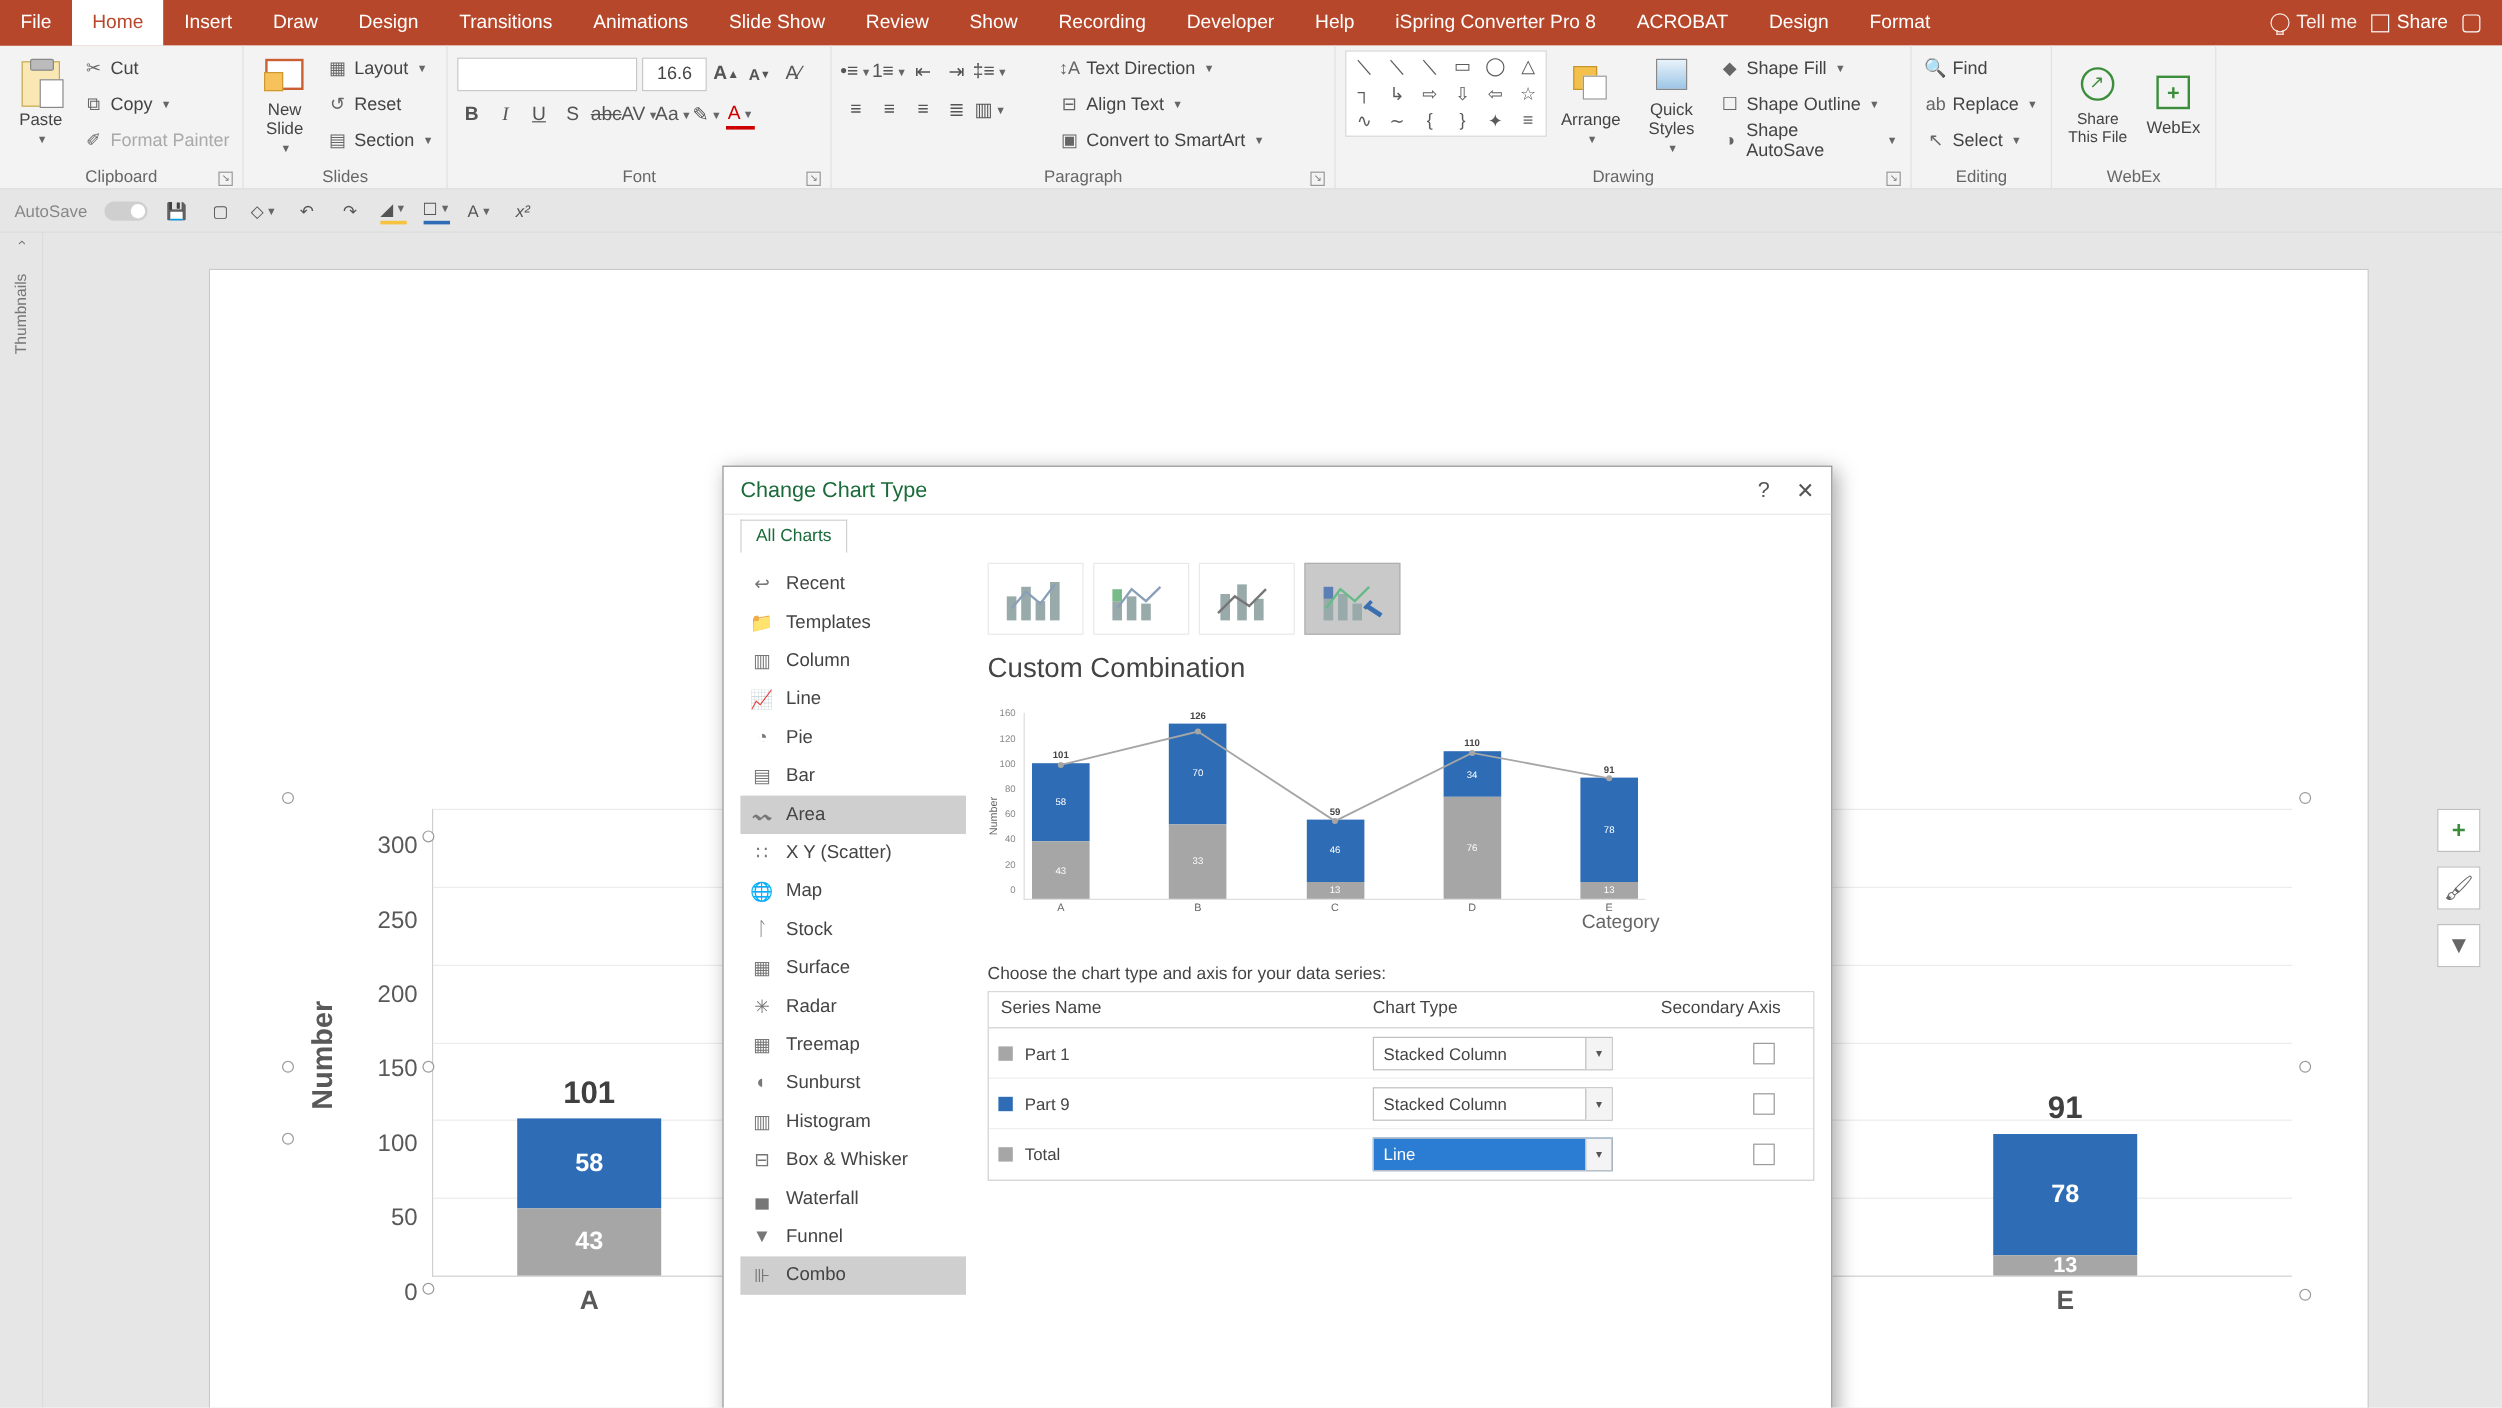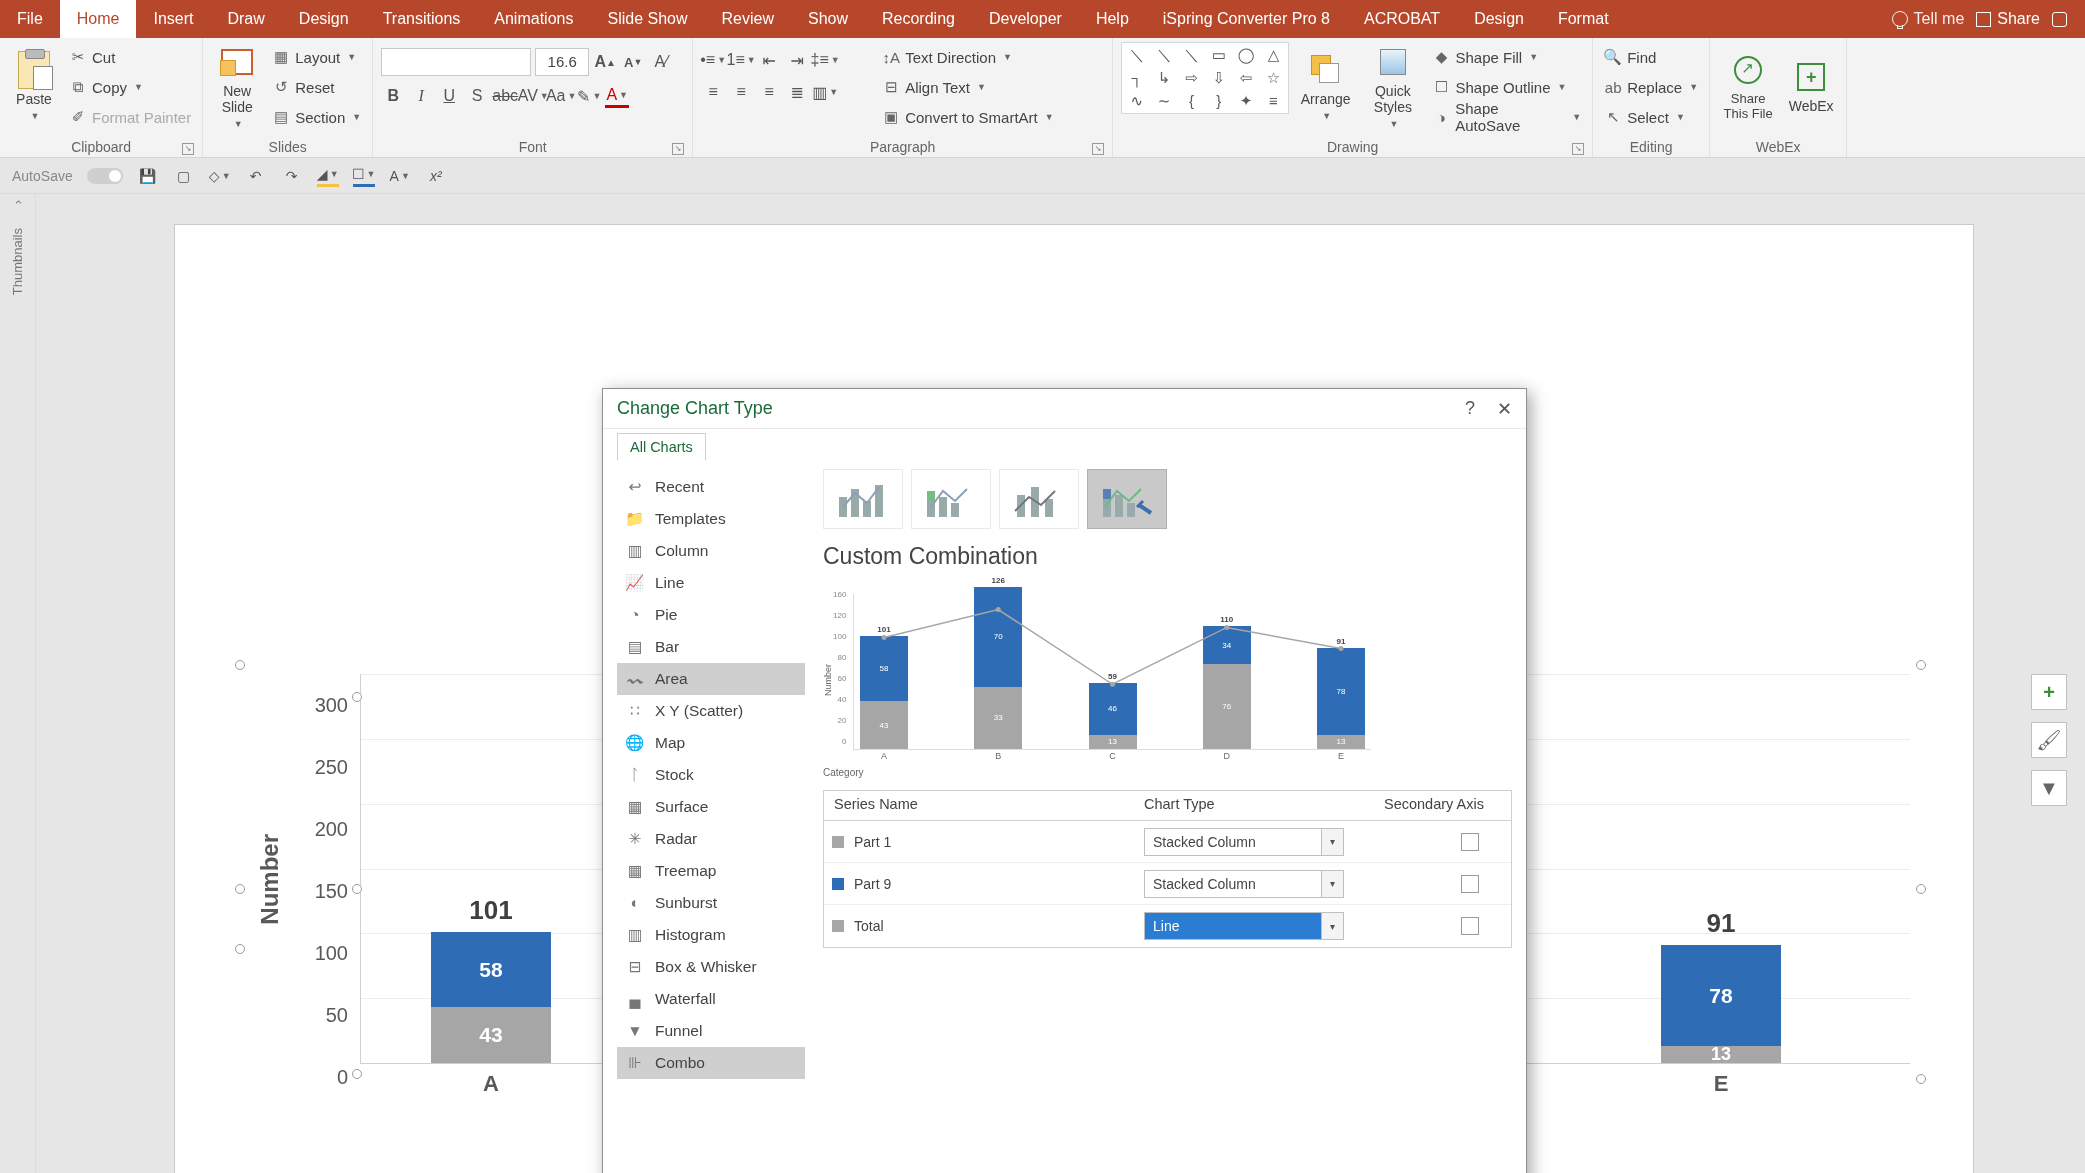--- a/index.html
+++ b/index.html
@@ -72,21 +72,21 @@
 .subtype svg{width:56px;height:44px}
 .ct-title{font-size:23px;color:#444;margin:14px 0 14px}
 .preview{width:560px;height:200px;border:0;position:relative}
 .pv-ytitle{position:absolute;left:0;top:80px;writing-mode:vertical-rl;transform:rotate(180deg);font-size:9px;color:#666}
 .pv-plot{position:absolute;left:30px;top:10px;right:12px;bottom:34px;border-left:1px solid #ddd;border-bottom:1px solid #ddd}
 .pv-y{position:absolute;left:10px;top:6px;font-size:8px;color:#888;display:flex;flex-direction:column;justify-content:space-between;height:156px;align-items:flex-end}
 .pv-bar{position:absolute;bottom:0;width:48px}
 .pv-seg{width:100%;color:#fff;font-size:8px;text-align:center;display:flex;align-items:center;justify-content:center}
 .pv-total{position:absolute;bottom:100%;width:100%;text-align:center;font-size:8px;font-weight:bold;color:#444;padding-bottom:2px}
 .pv-cat{position:absolute;top:100%;width:100%;text-align:center;font-size:9px;color:#666;padding-top:2px}
-.pv-xlabel{position:absolute;bottom:6px;left:0;right:16px;text-align:left;font-size:10px;color:#666}
+.pv-xlabel{position:absolute;bottom:6px;left:0;right:0;text-align:right;font-size:16px;color:#666}
 .series-label{font-size:14.5px;color:#444;margin-top:20px}
 .series-table{border:1px solid #cfcfcf;margin-top:6px}
 .st-head{display:flex;background:#fff;border-bottom:1px solid #cfcfcf;height:30px}
 .st-head div{padding:5px 10px;font-size:14.5px;color:#444}
 .st-row{display:flex;align-items:center;height:42px;border-bottom:1px solid #eee;padding:0 8px;gap:10px}
 .st-row:last-child{border-bottom:none}
 .swatch{width:12px;height:12px}
 .ct-dd{width:200px;height:28px;border:1px solid #bfbfbf;display:flex;align-items:center;padding:0 8px;font-size:14px;position:relative;background:#fff}
 .ct-dd.selected{background:#2b7cd3;color:#fff}
 .ct-dd .dd-btn{position:absolute;right:0;top:0;width:22px;height:100%;border-left:1px solid #bfbfbf;display:flex;align-items:center;justify-content:center;background:#f4f4f4;color:#555;font-size:10px}
@@ -590,21 +590,21 @@
         </div>
         <div class="pv-plot" id="pvplot">
               <div class="pv-bar" style="left: 6px;">
                 <div class="pv-total">101</div>
    <div class="pv-seg" style="height:64.62857142857143px;background:#2e6db5">58</div>
    <div class="pv-seg" style="height:47.91428571428572px;background:#a6a6a6">43</div>
    <div class="pv-cat">A</div>
               </div>
               <div class="pv-bar" style="left: 120.25px;">
                 <div class="pv-total">126</div>
-   <div class="pv-seg" style="height:100px;background:#2e6db5">70</div>
+   <div class="pv-seg" style="height:84px;background:#2e6db5">70</div>
    <div class="pv-seg" style="height:62.400000000000006px;background:#a6a6a6">33</div>
    <div class="pv-cat">B</div>
               </div>
               <div class="pv-bar" style="left: 234.5px;">
                 <div class="pv-total">59</div>
    <div class="pv-seg" style="height:51.25714285714286px;background:#2e6db5">46</div>
    <div class="pv-seg" style="height:14.485714285714286px;background:#a6a6a6">13</div>
    <div class="pv-cat">C</div>
               </div>
               <div class="pv-bar" style="left: 348.75px;">
@@ -624,20 +624,21 @@
                 <circle cx="30" cy="43.457142857142856" r="2.5" fill="#a6a6a6"></circle>
                 <circle cx="144.25" cy="15.599999999999994" r="2.5" fill="#a6a6a6"></circle>
                 <circle cx="258.5" cy="90.25714285714285" r="2.5" fill="#a6a6a6"></circle>
                 <circle cx="372.75" cy="33.42857142857143" r="2.5" fill="#a6a6a6"></circle>
                 <circle cx="487" cy="54.599999999999994" r="2.5" fill="#a6a6a6"></circle>
               </svg>
             </div>
         <div class="pv-xlabel">Category</div>
        </div>
 
+       <div class="series-label">Choose the chart type and axis for your data series:</div>
        <div class="series-table">
         <div class="st-head">
           <div style="width:310px">Series Name</div>
           <div style="width:240px">Chart Type</div>
           <div style="flex:1;">Secondary Axis</div>
         </div>
         <div id="series-rows">
               <div class="st-row">
                 <div class="swatch" style="background:#a6a6a6"></div>
   <div style="width:280px">Part 1</div>

